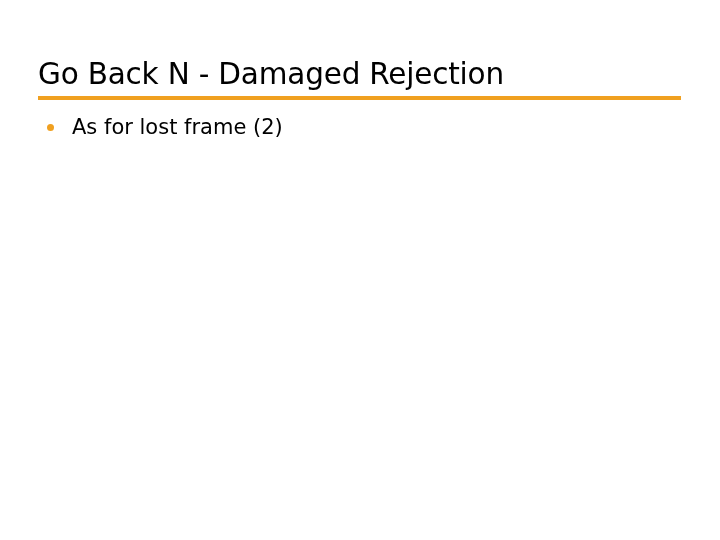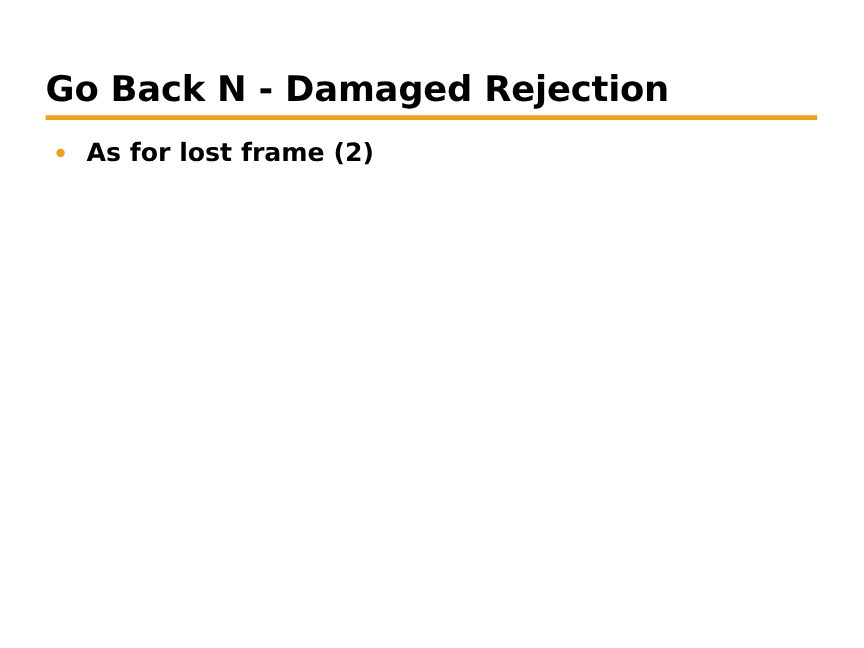--- a/index.html
+++ b/index.html
@@ -19,21 +19,21 @@
     height: 540px;
     background: #ffffff;
     box-sizing: border-box;
   }
   .slide-title {
     position: absolute;
     left: 38px;
     top: 55px;
     width: 644px;
     font-size: 29.5px;
-    font-weight: bold;
+    font-weight: normal;
     color: #000000;
     letter-spacing: -0.2px;
     line-height: 38px;
     white-space: nowrap;
   }
   .title-rule {
     position: absolute;
     left: 38px;
     top: 96px;
     width: 643px;
@@ -63,21 +63,20 @@
     left: 9px;
     top: 12px;
     width: 7px;
     height: 7px;
     border-radius: 50%;
     background: #F0A020;
   }
   .bullet-text {
     display: inline-block;
     vertical-align: top;
-    font-weight: bold;
   }
 </style>
 </head>
 <body>
 
 <div class="slide">
 
   <div class="slide-title">Go Back N - Damaged Rejection</div>
 
   <div class="title-rule"></div>

